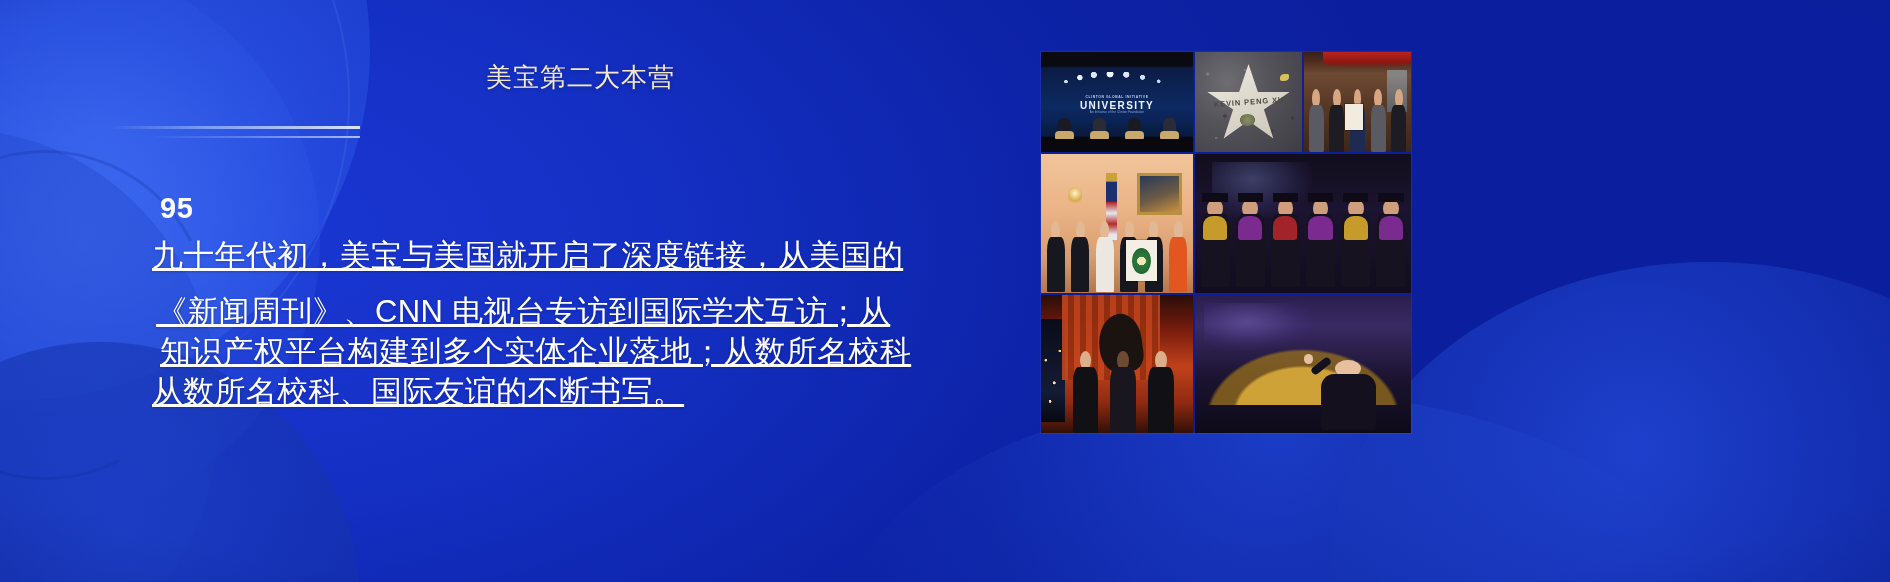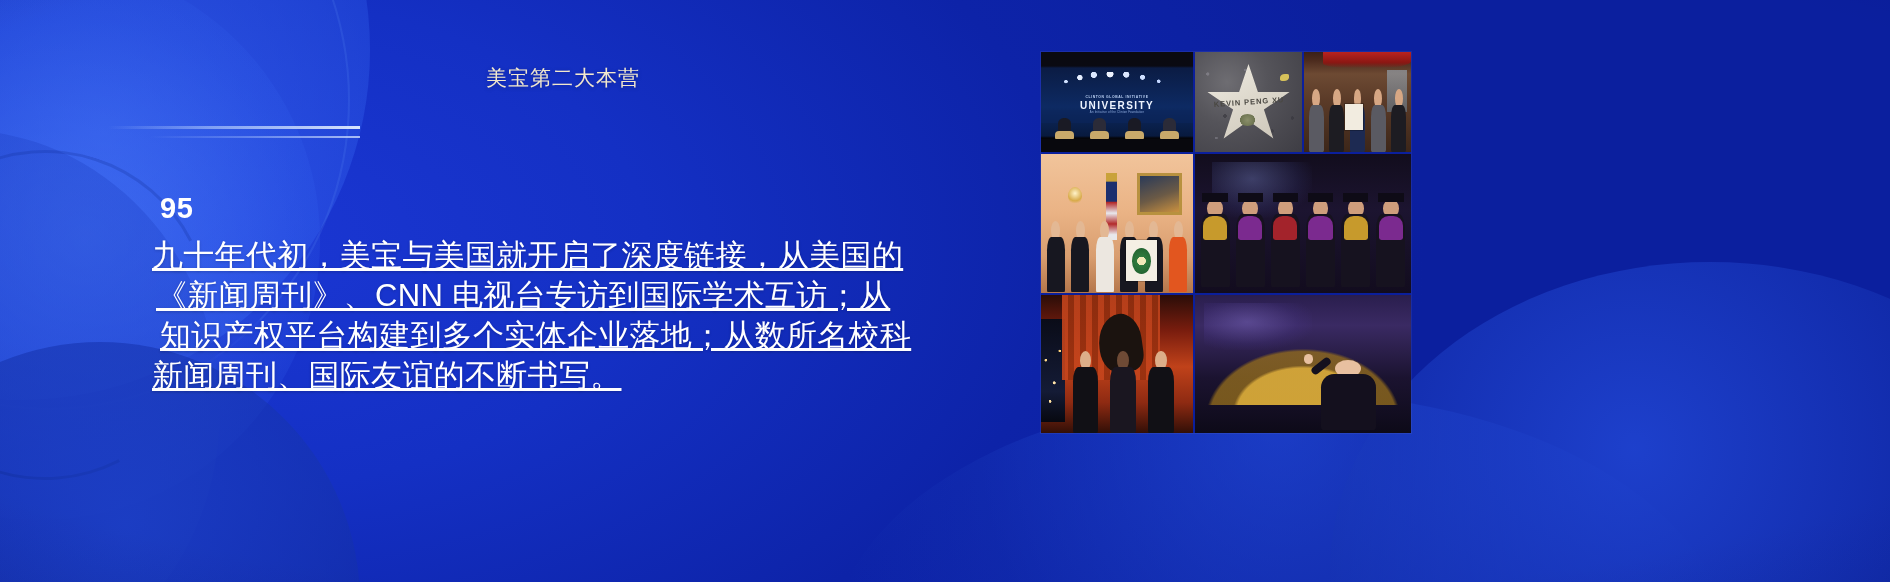--- a/index.html
+++ b/index.html
@@ -78,39 +78,39 @@
     position:absolute; left:108px; top:126px; width:252px; height:3px;
     background:linear-gradient(90deg, rgba(150,185,255,0) 0%, rgba(190,215,255,.55) 40%, rgba(226,238,255,.95) 100%);
   }
   .title-rule2{
     position:absolute; left:150px; top:136px; width:210px; height:2px;
     background:linear-gradient(90deg, rgba(150,185,255,0) 0%, rgba(185,210,255,.35) 45%, rgba(215,230,255,.75) 100%);
   }
 
   .subtitle{
     position:absolute; left:486px; top:62px;
-    font-size:21px; line-height:31px; color:#f2e8cd;
+    font-size:26px; line-height:31px; color:#f2e8cd;
     letter-spacing:1px; white-space:nowrap;
     text-shadow:0 1px 4px rgba(0,0,0,.25);
   }
   .subtitle div{ white-space:nowrap; }
 
   .stat{
     position:absolute; left:160px; top:192px;
     font-size:29px; font-weight:700; color:#ffffff; letter-spacing:.5px;
   }
 
   .body-copy{
     position:absolute; left:152px; top:236px; width:790px;
     color:#ffffff; font-size:31px; line-height:40px; letter-spacing:.3px;
     text-shadow:0 1px 3px rgba(0,0,0,.2);
   }
   .body-copy p{ white-space:nowrap;text-decoration:underline; }
   .body-copy p.indent1{ padding-left:8px; }
-  .body-copy p.indent2{ padding-left:4px; }
+  .body-copy p.indent2{ padding-left:4px;margin-top:16px; }
 
   
   .collage{
     position:absolute; left:1041px; top:52px;
     width:370px; height:381px;
     display:grid;
     grid-template-columns:152px 1fr;
     grid-template-rows:100px 1fr 1fr;
     gap:2px;
     background:#0b1f9c;
@@ -422,21 +422,21 @@
   <div class="subtitle">
     <div>美宝第二大本营</div>
   </div>
 
   <div class="stat">95</div>
 
   <div class="body-copy">
     <p>九十年代初，美宝与美国就开启了深度链接，从美国的</p>
     <p class="indent2">《新闻周刊》、CNN 电视台专访到国际学术互访；从</p>
     <p class="indent1">知识产权平台构建到多个实体企业落地；从数所名校科</p>
-    <p>新闻周刊、国际友谊的不断书写。</p>
+    <p>从数所名校科、国际友谊的不断书写。</p>
   </div>
 </div>
 
 <div class="collage">
 
   <div class="cell p-cgi" style="grid-column:1/2; grid-row:1/2;">
     <div class="stars"></div>
     <div class="band"></div>
     <div class="lbl1">CLINTON GLOBAL INITIATIVE</div>
     <div class="lbl2">UNIVERSITY</div>

